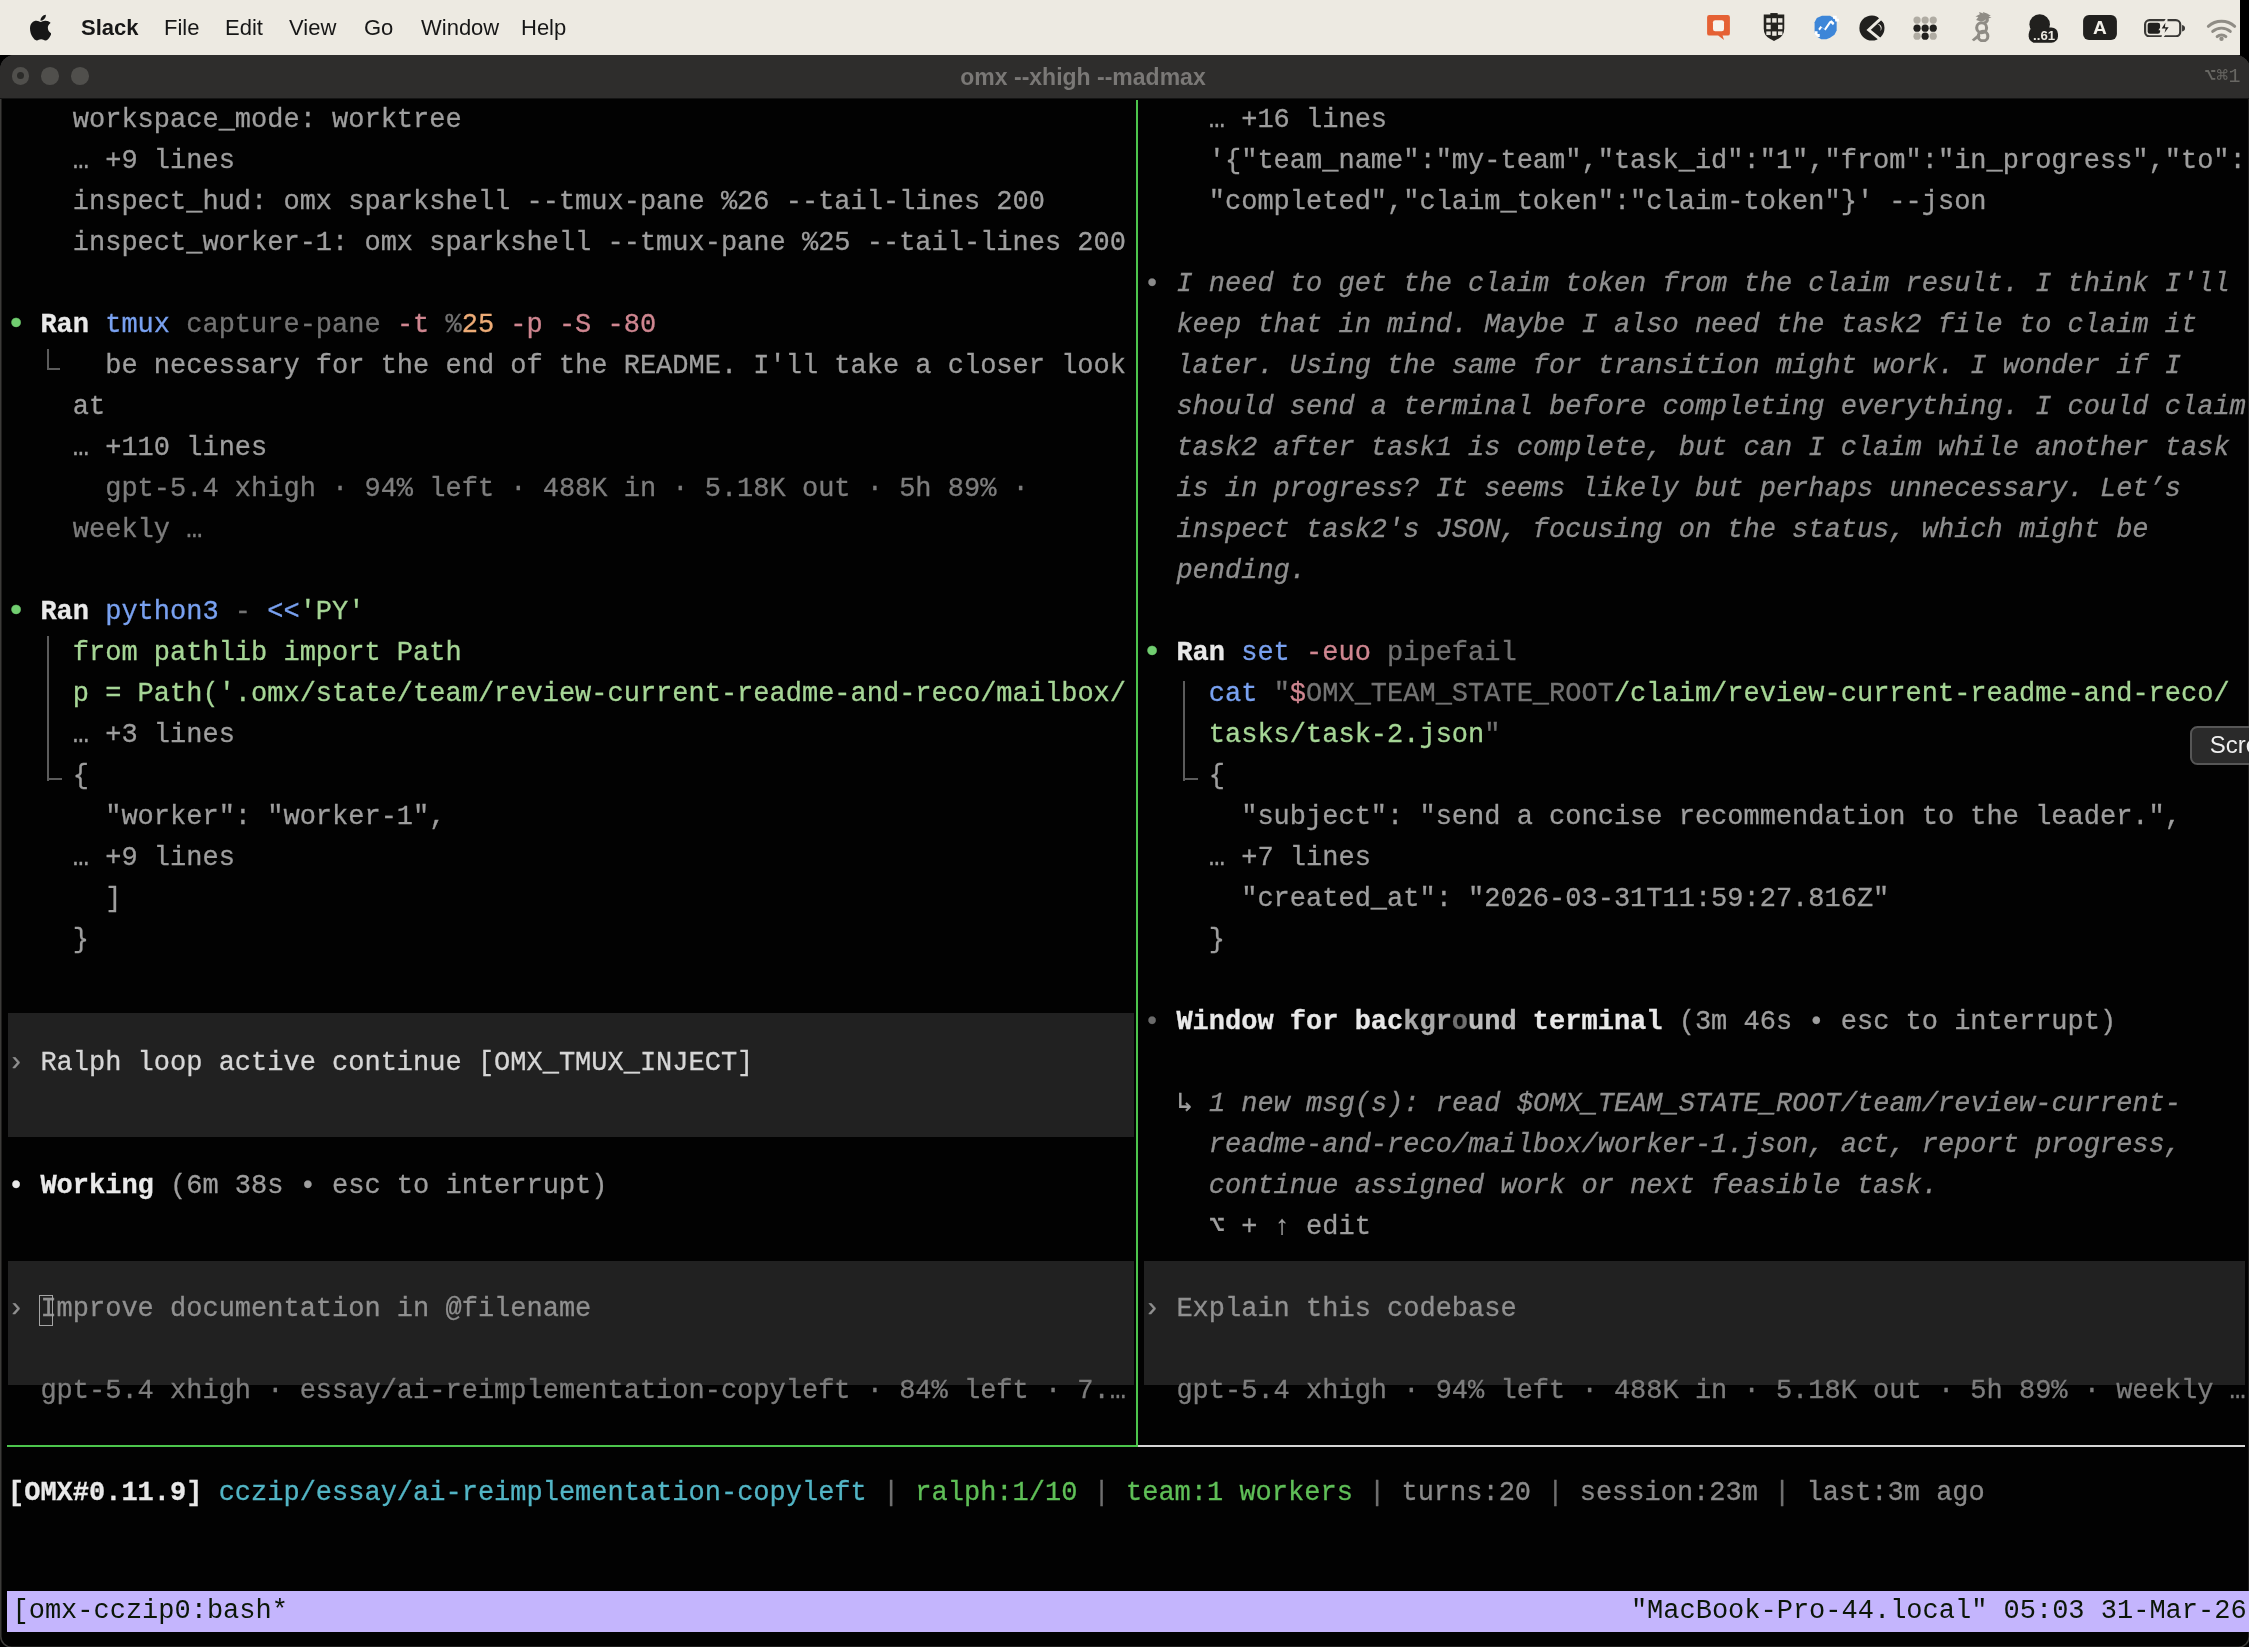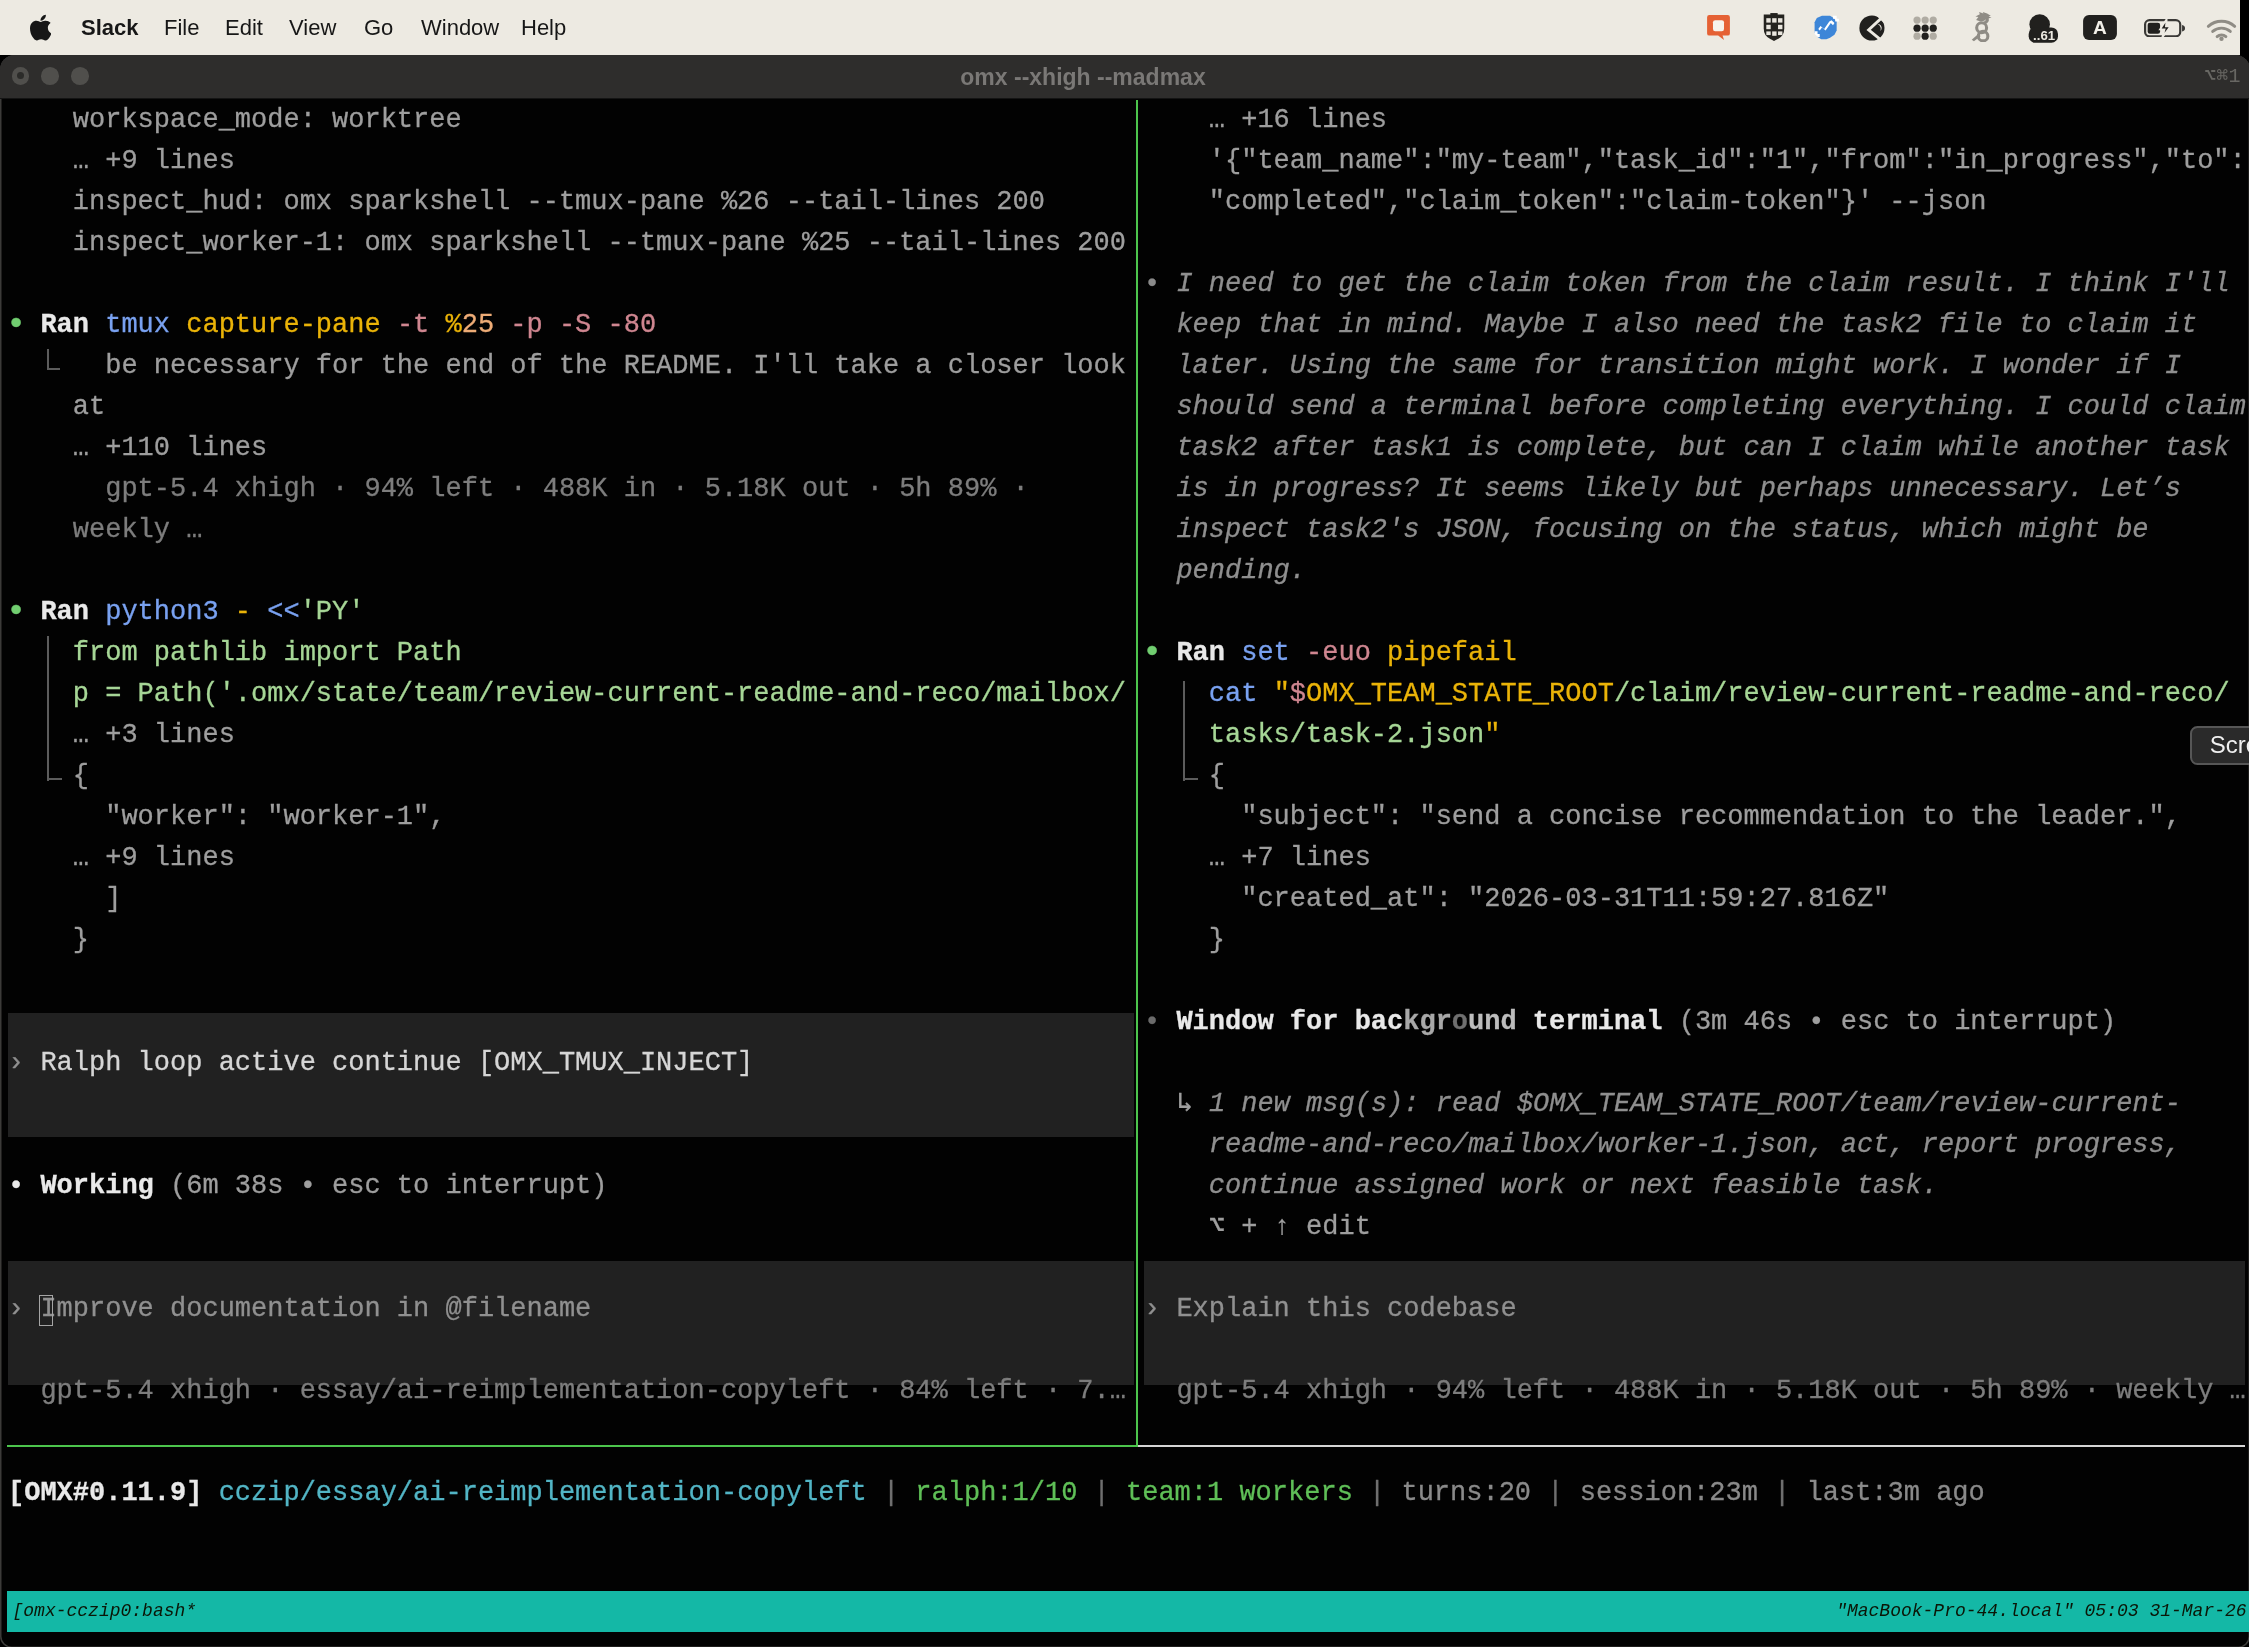--- a/index.html
+++ b/index.html
@@ -6,21 +6,21 @@
 .mi{position:absolute;top:0;height:55px;line-height:56px;font-family:"Liberation Sans",sans-serif;font-size:22px;color:#171717;}
 #win{position:absolute;left:0;top:55px;width:2250px;height:1593px;background:#020202;border-radius:14.8px 14.8px 11.8px 11.8px;box-shadow:inset 0 0 0 1.5px #3c3b39;}
 #titlebar{position:absolute;left:0;top:55px;width:2250px;height:44px;background:#2e2d2c;border-radius:14.8px 14.8px 0 0;border-bottom:1.5px solid #141414;box-sizing:border-box;}
 .tl{position:absolute;top:67px;width:17.7px;height:17.7px;border-radius:50%;background:#504f4c;}
 #title{position:absolute;top:55px;left:0;width:2166px;height:42px;line-height:44px;text-align:center;font-family:"Liberation Sans",sans-serif;font-weight:700;font-size:23px;color:#7a7876;}
 #hotkey{position:absolute;top:55px;right:9.6px;height:42px;line-height:43px;font-family:"Liberation Mono",monospace;font-size:20px;color:#686763;}
 pre.pane{position:absolute;margin:0;font-family:"Liberation Mono",monospace;font-size:27px;line-height:41px;color:#9e9e9e;white-space:pre;-webkit-text-stroke:0.3px;}
 .w{color:#e9e9e9;font-weight:700;}
 .wb{color:#e9e9e9;}
 .bl{color:#79a1f0;}
-.pp{color:#eab308;}
+.pp{color:#737373;}
 .rs{color:#cf8690;}
 .pc{color:#eeac77;}
 .lg{color:#a6d696;}
 .gb{color:#71ce70;display:inline-block;transform:scale(1.25);}
 .it{color:#8f8f8f;font-style:italic;}
 .db{color:#6b6b6b;}
 .tb{color:#8a8a8a;}
 .dm{color:#7d7d7d;}
 .bx{color:#d6d6d6;}
 .gr2{color:#909090;}
@@ -29,21 +29,21 @@
 .sh3{color:#bdbdbd;font-weight:700;}
 .cy{color:#52b5c5;}
 .gr{color:#5fbf57;}
 .dg{color:#8a8a8a;}
 .sep{color:#6f6f6f;}
 .box{position:absolute;background:#212121;}
 .cur{position:relative;color:#909090;}
 .cur:after{content:"";position:absolute;left:-1.5px;top:0.7px;width:12.5px;height:29px;border:1.5px solid #a5a5a5;}
 .tln{position:absolute;background:#5c5c5c;}
 .abs{position:absolute;}
-#gbar{position:absolute;background:#14b8a6;font-family:"Liberation Mono",monospace;font-size:18px;color:#0b1607;left:6.6px;top:1591px;width:2243px;height:41px;line-height:41px;font-style:italic;}
+#gbar{position:absolute;background:#c4b5fd;font-family:"Liberation Mono",monospace;font-size:27px;color:#0b1607;left:6.6px;top:1591px;width:2243px;height:41px;line-height:41px;}
 #scre{position:absolute;left:2190px;top:726px;width:70px;height:39px;background:#2a2a2a;border:2.2px solid #565656;border-radius:7.4px;box-sizing:border-box;font-family:"Liberation Sans",sans-serif;font-size:24px;color:#efefef;line-height:33px;padding-left:17.7px;}
 </style></head>
 <body>
 <div id="win"></div>
 <div id="titlebar"></div>
 <div id="menubar">
     <svg class="abs" style="left:29.5px;top:14px" width="21.4" height="26.6" viewBox="0 0 814 1000">
       <path fill="#171717" d="M788 341c-6 4-109 62-109 190 0 148 130 200 134 201-1 3-21 72-69 143-43 62-88 124-156 124s-86-40-165-40c-77 0-104 41-167 41s-107-57-157-128C41 791 0 665 0 546c0-191 124-292 246-292 65 0 119 43 160 43 39 0 100-45 174-45 28 0 129 2 208 89zM551 179c31-37 53-88 53-139 0-7-1-14-2-20-50 2-110 34-146 76-29 33-56 84-56 136 0 8 1 16 2 18 3 1 8 2 13 2 45 0 102-30 136-73z"></path>
     </svg>
     <span class="mi" style="left:81px;font-weight:700">Slack</span>

